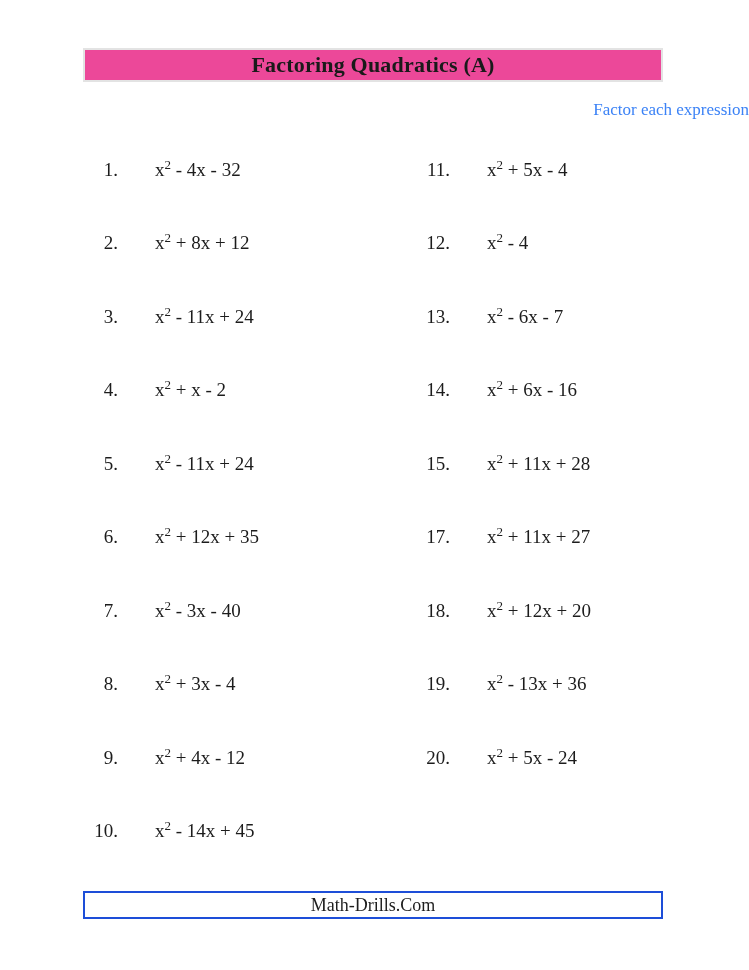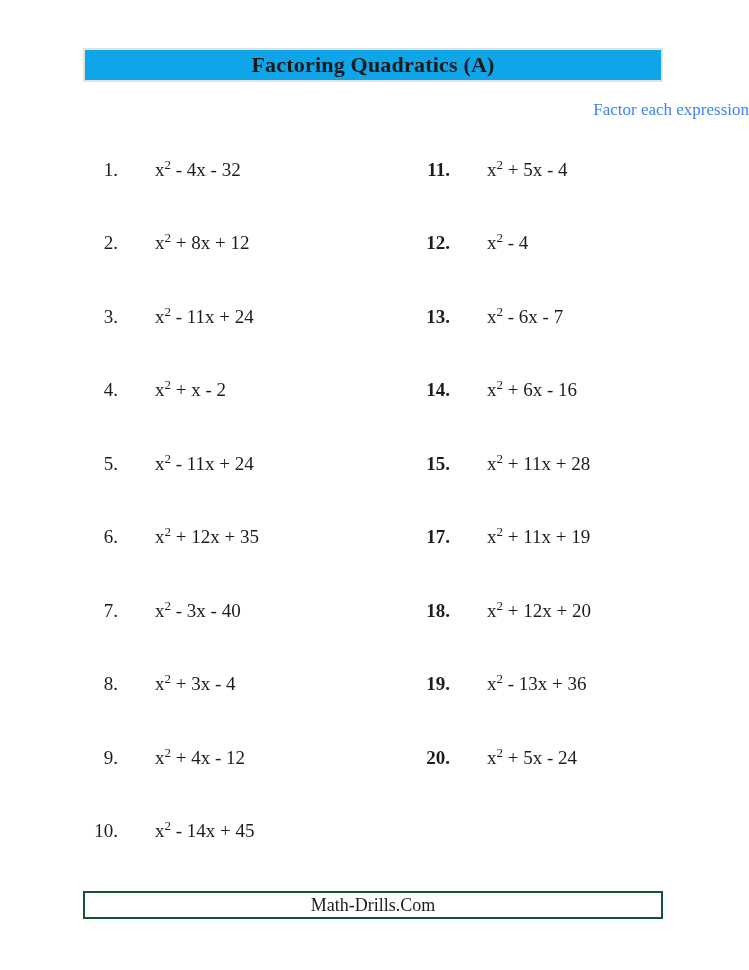--- a/index.html
+++ b/index.html
@@ -10,21 +10,21 @@
     color: #1c1c1c;
     overflow: hidden;
   }
   .page { position: relative; width: 749px; height: 970px; background: #ffffff; }
 
   .title-box {
     position: absolute; left: 83px; top: 48px;
     width: 580px; height: 34px;
     border: 2px solid #e3e3e3;
     display: flex; align-items: center; justify-content: center;
-    background: #0ea5e9;
+    background: #ec4899;
   }
   .title-box h1 {
     font-size: 22px; font-weight: bold; color: #1a1a1a;
     letter-spacing: 0.2px; line-height: 1;
   }
   .subtitle {
     position: absolute; left: 0; top: 100px; width: 749px;
     text-align: right; font-size: 17px; color: #3b82f6;
   }
 
@@ -35,32 +35,32 @@
   .col { display: flex; flex-direction: column; }
   .col-left  { width: 330px; }
   .col-right { width: 419px; }
   .row {
     height: 73.5px;
     display: flex; align-items: center;
     font-size: 19px;
   }
   .num { display: inline-block; text-align: right; }
   .col-left  .num { width: 118px; }
-  .col-right .num { width: 120px; font-weight: bold; }
+  .col-right .num { width: 120px; }
   .expr { margin-left: 37px; white-space: pre; }
   .expr sup {
     font-size: 13px;
     vertical-align: 7px;
     line-height: 0;
   }
 
   .footer-box {
     position: absolute; left: 83px; top: 891px;
     width: 580px; height: 28px;
-    border: 2px solid #14532d;
+    border: 2px solid #1d4ed8;
     display: flex; align-items: center; justify-content: center;
     background: #ffffff;
   }
   .footer-box .footer-text { font-size: 18px; color: #1e1e1e; line-height: 1; }
 </style>
 </head>
 <body>
 
 <div class="page">
 
@@ -131,21 +131,21 @@
       <div class="row">
         <span class="num">14.</span>
         <span class="expr"><span>x</span><sup>2</sup><span> + 6x - 16</span></span>
       </div>
       <div class="row">
         <span class="num">15.</span>
         <span class="expr"><span>x</span><sup>2</sup><span> + 11x + 28</span></span>
       </div>
       <div class="row">
         <span class="num">17.</span>
-        <span class="expr"><span>x</span><sup>2</sup><span> + 11x + 19</span></span>
+        <span class="expr"><span>x</span><sup>2</sup><span> + 11x + 27</span></span>
       </div>
       <div class="row">
         <span class="num">18.</span>
         <span class="expr"><span>x</span><sup>2</sup><span> + 12x + 20</span></span>
       </div>
       <div class="row">
         <span class="num">19.</span>
         <span class="expr"><span>x</span><sup>2</sup><span> - 13x + 36</span></span>
       </div>
       <div class="row">

